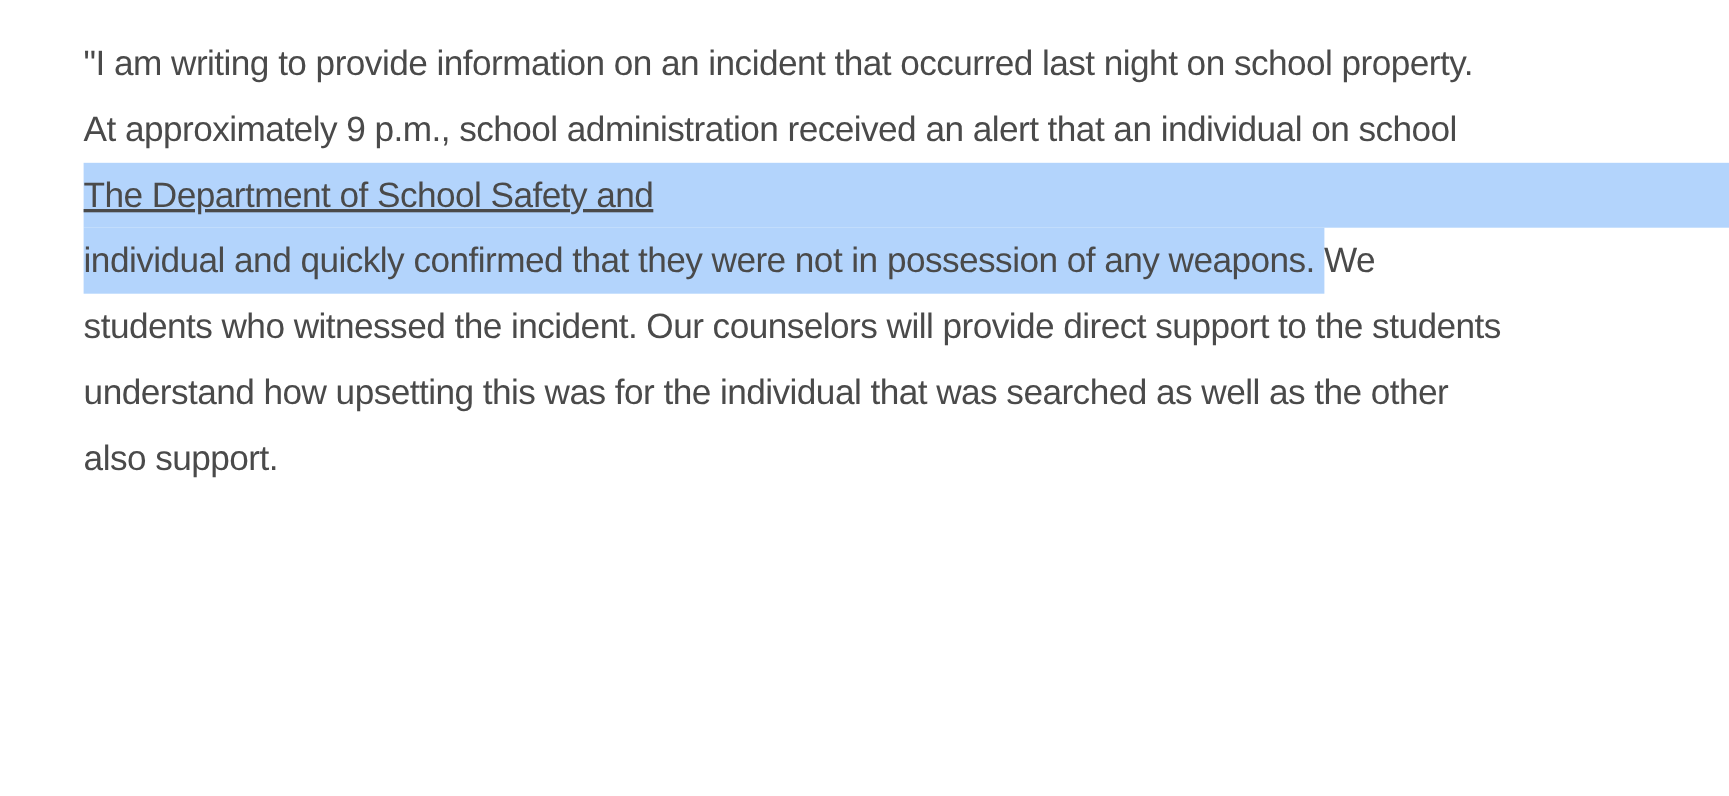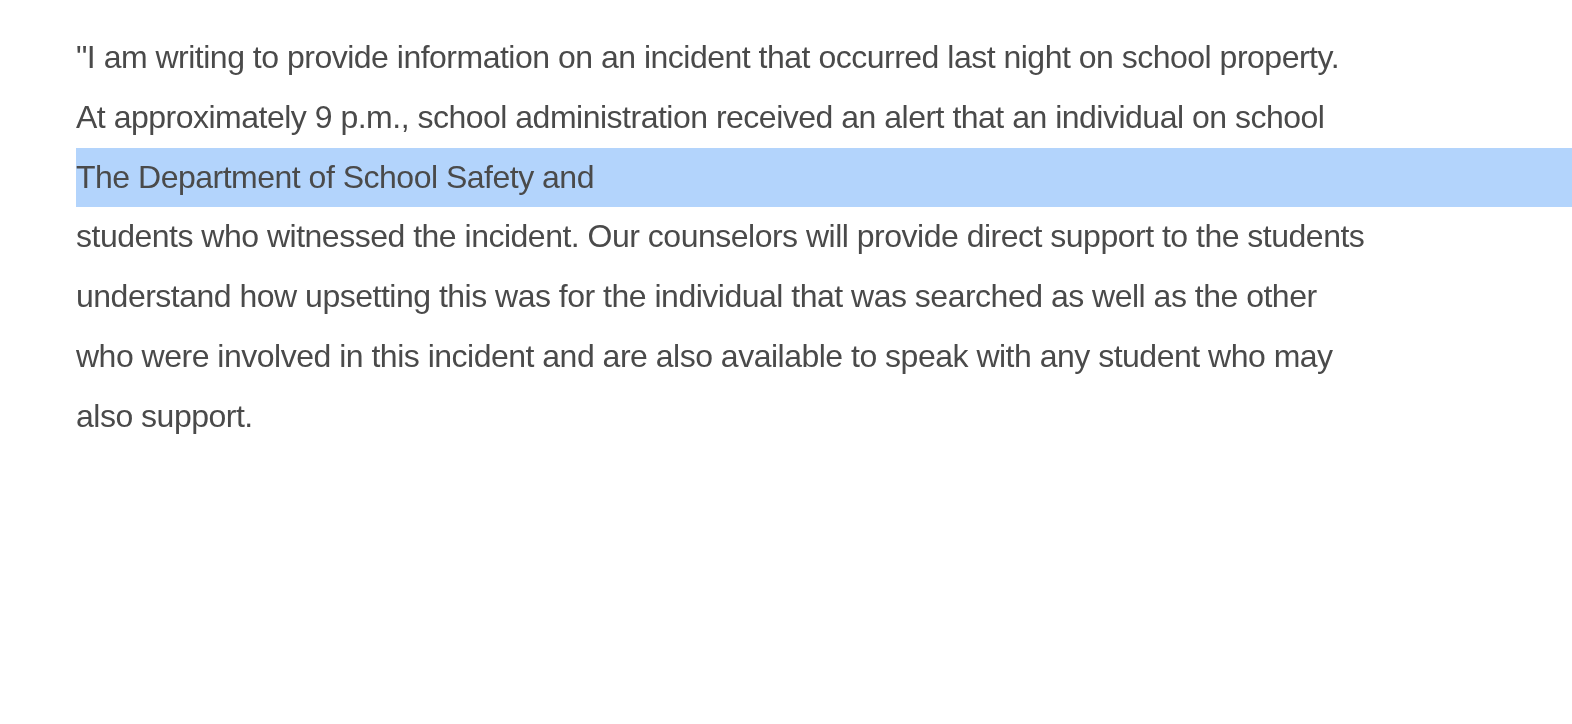--- a/index.html
+++ b/index.html
@@ -20,21 +20,21 @@
     line-height: 59.8px;
     letter-spacing: -0.5px;
     color: var(--text-color, #4a4a4a);
   }
   .line {
     display: flex;
     padding-left: 76px;
   }
   .seg { white-space: pre; }
   .sel { background: var(--selection-color, #b3d4fc); }
-  .grow { flex: 1 1 auto; }
+  .grow { flex: 1 1 auto; text-decoration: underline; }
   .hl-full { background: var(--selection-color, #b3d4fc); }
 </style>
 </head>
 <body>
 
 <div class="para">
 
   <div class="line">
     <span class="seg">"I am writing to provide information on an incident that occurred last night on school property.</span>
   </div>
@@ -43,30 +43,31 @@
     <span class="seg">At approximately 9 p.m., school administration received an alert that an individual on school</span>
   </div>
 
   <div class="line">
     <span class="seg sel grow">The Department of School Safety and</span>
   </div>
 
 
 
 
+  <div class="line">
+    <span class="seg sel">individual and quickly confirmed that they were not in possession of any weapons. </span>
+    <span class="seg">We</span>
+  </div>
 
   <div class="line">
     <span class="seg">students who witnessed the incident. Our counselors will provide direct support to the students</span>
   </div>
 
   <div class="line">
     <span class="seg">understand how upsetting this was for the individual that was searched as well as the other</span>
   </div>
 
-  <div class="line">
-    <span class="seg">who were involved in this incident and are also available to speak with any student who may</span>
-  </div>
 
   <div class="line">
     <span class="seg">also support.</span>
   </div>
 
 </div>
 
 </body></html>

